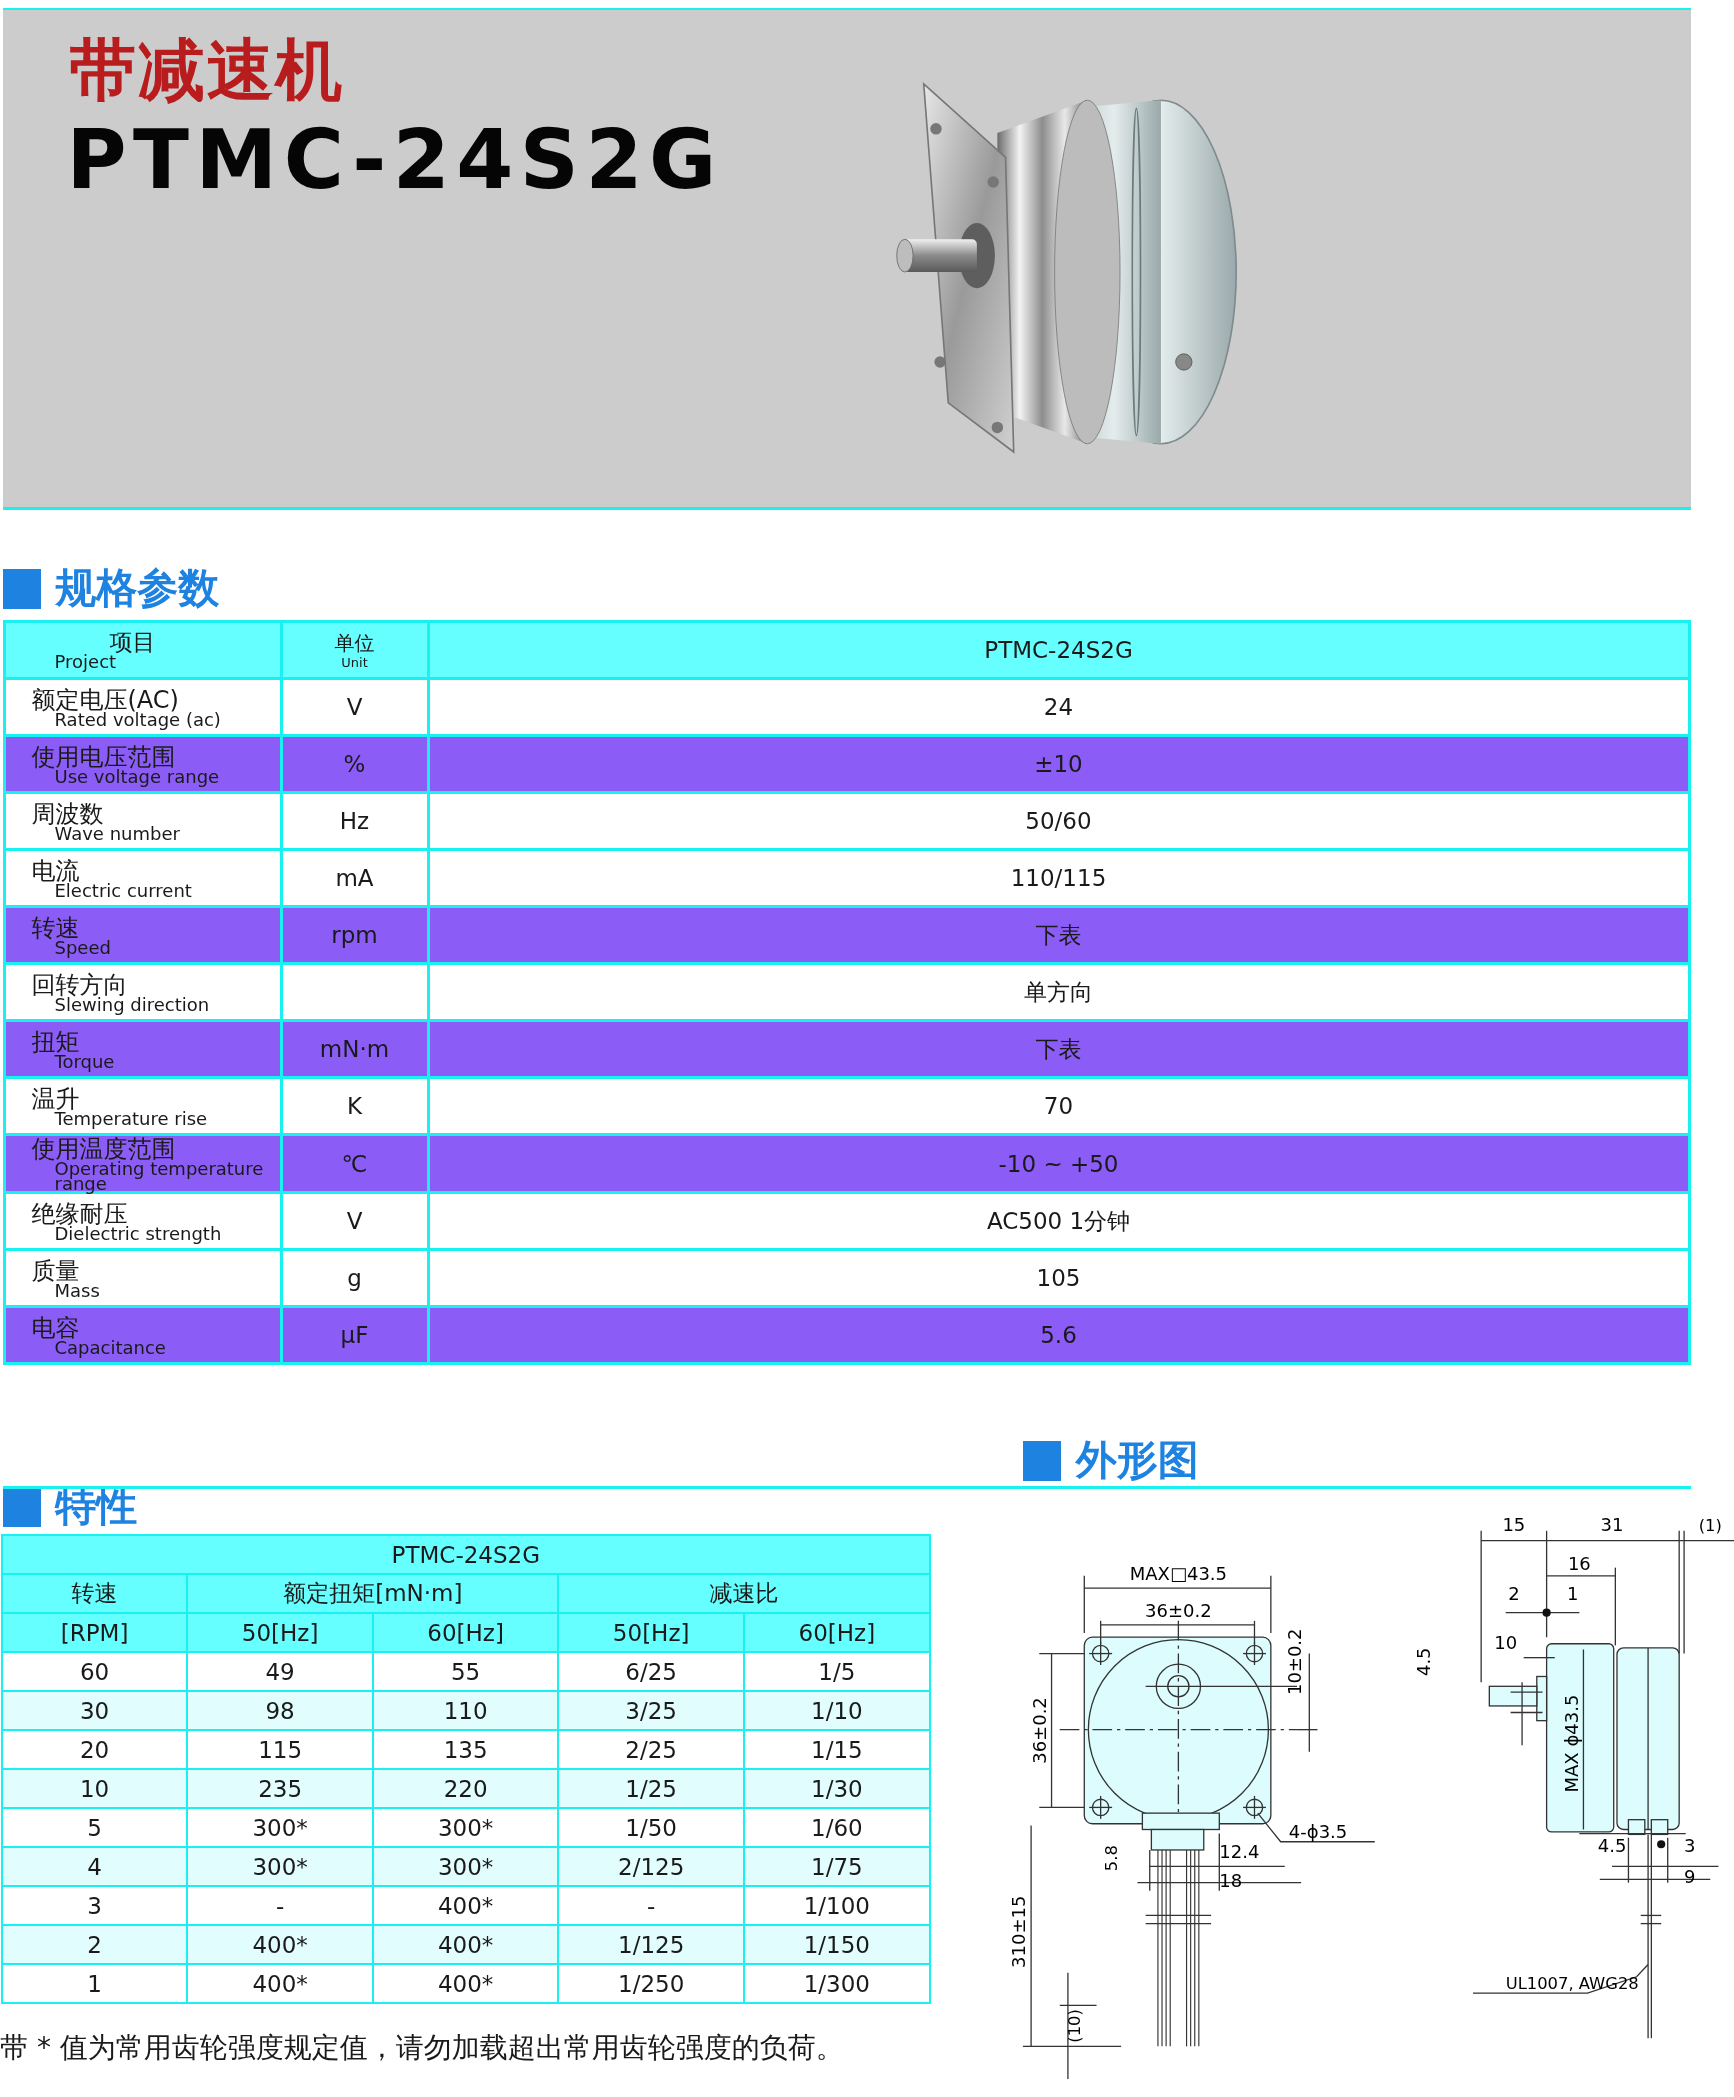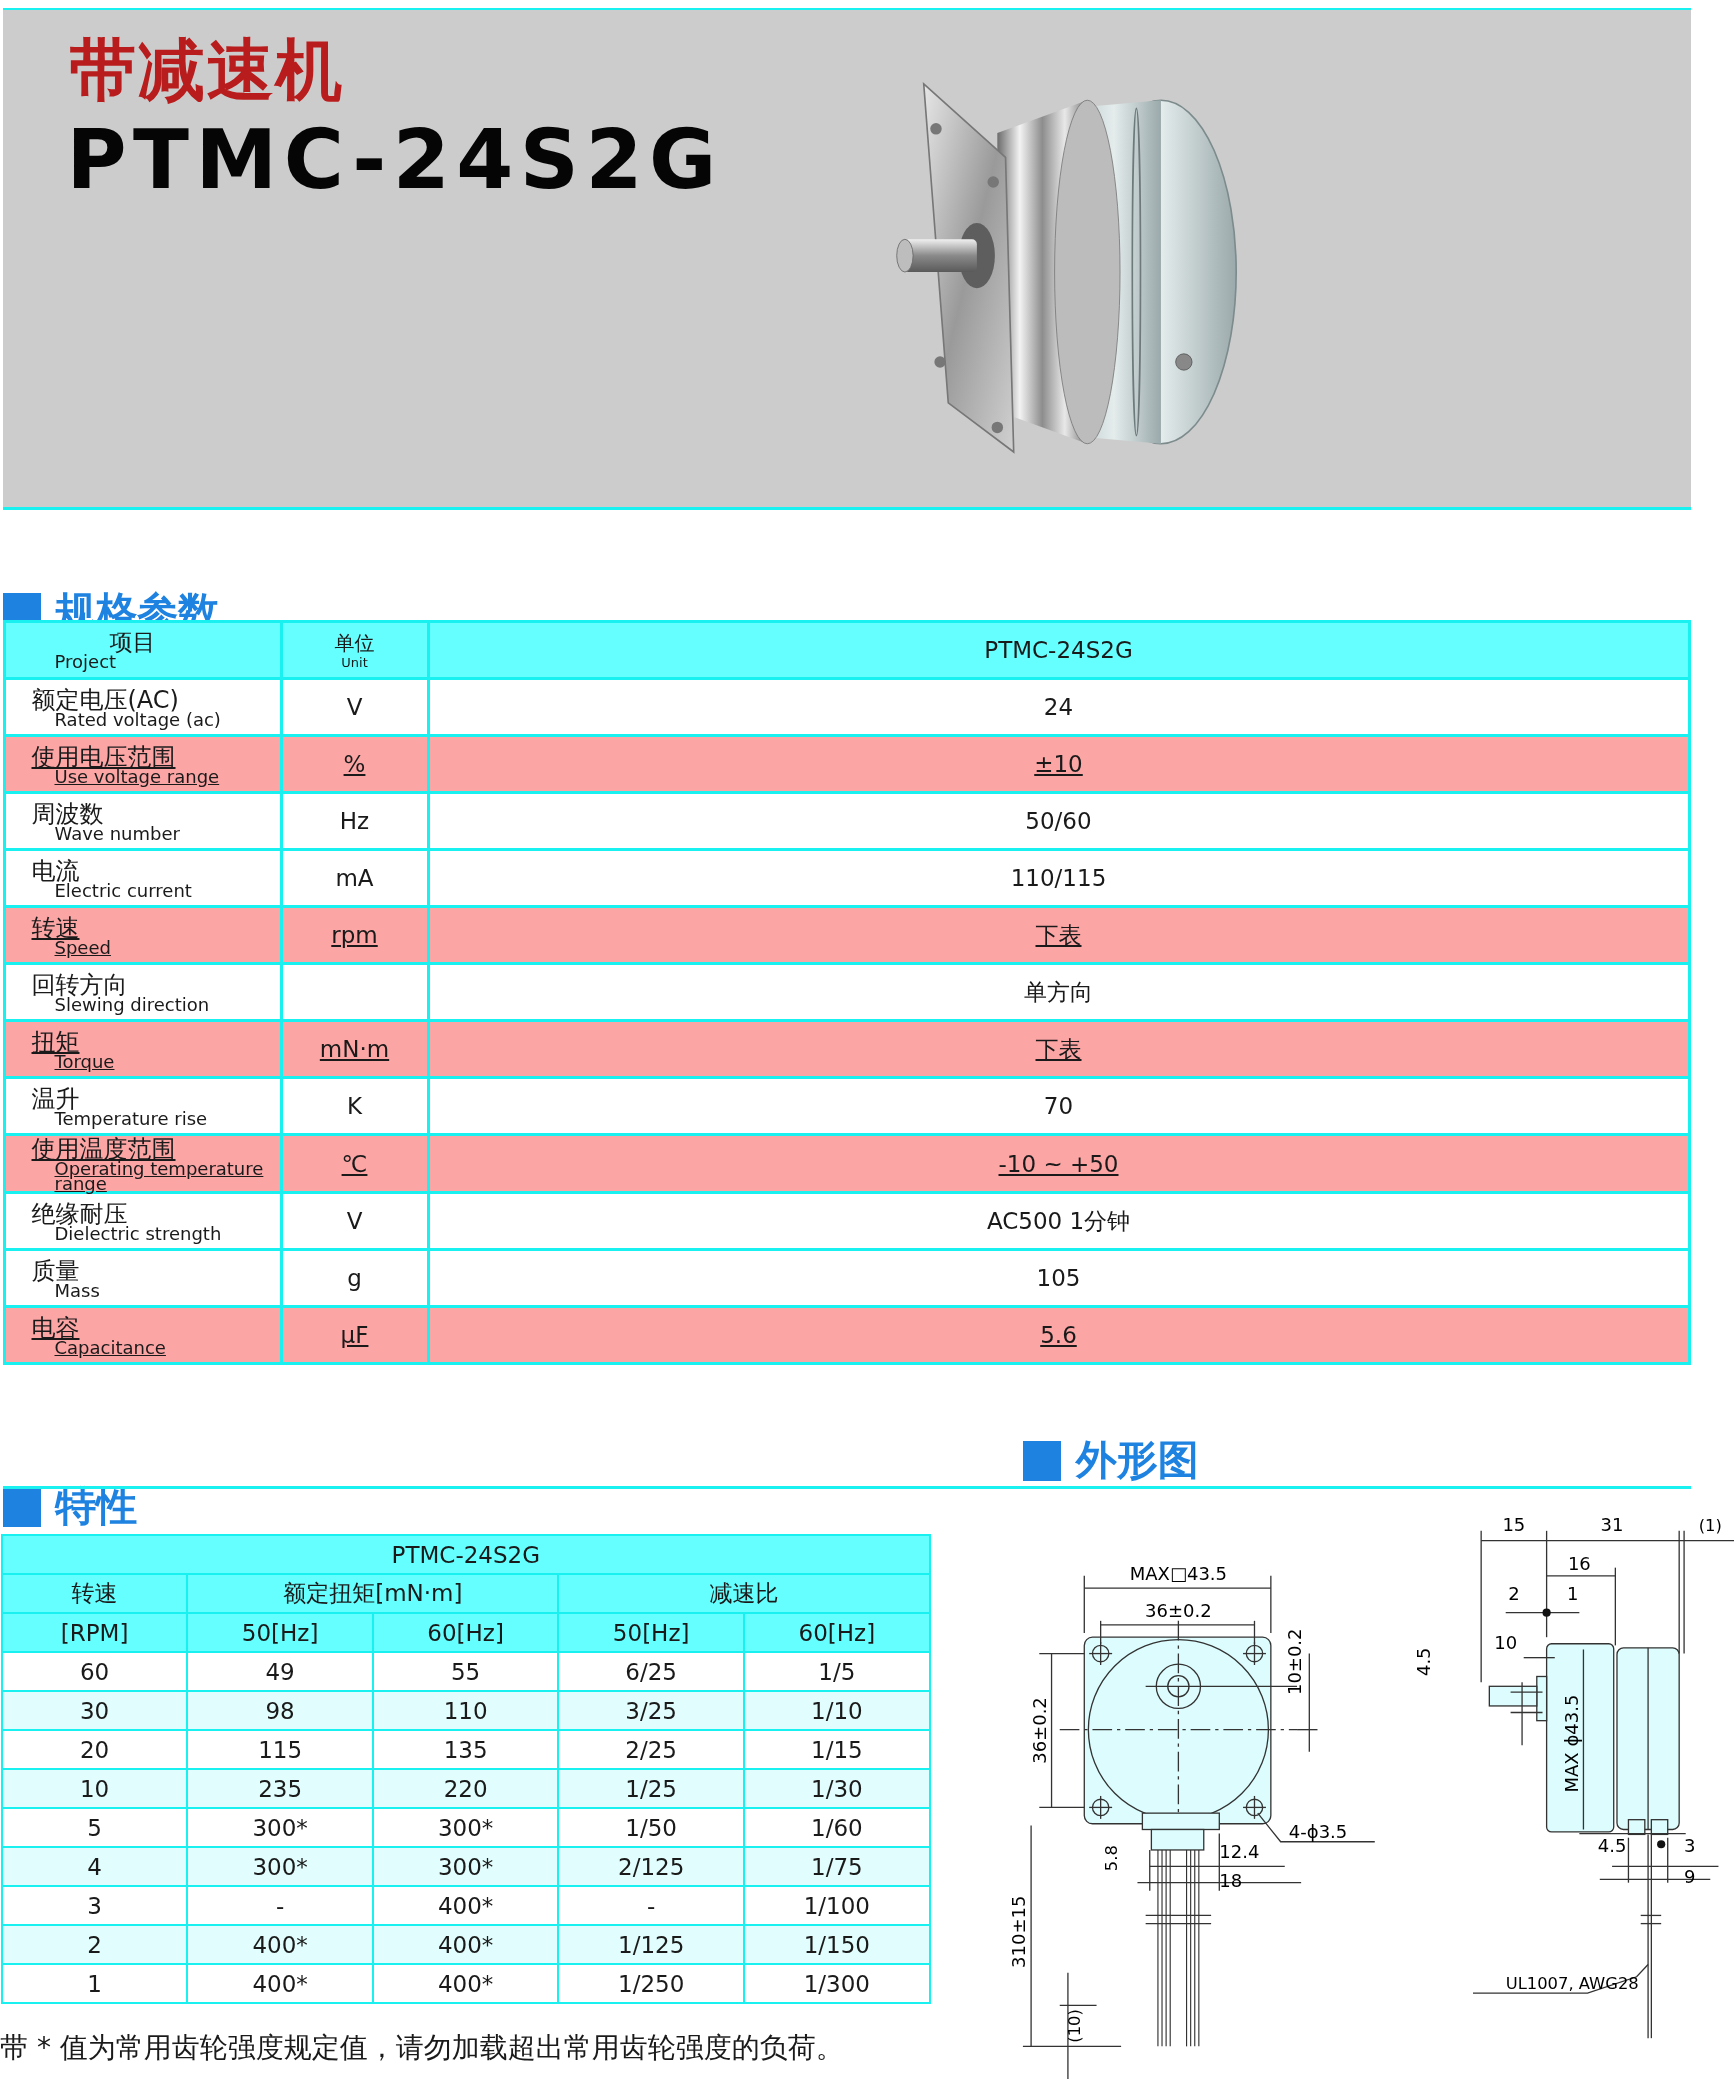--- a/index.html
+++ b/index.html
@@ -29,21 +29,21 @@
   .section-head .sq { width: 38px; height: 40px; background: #1e82e0; margin-right: 14.7px; }
   .section-head .txt { font-size: 41px; font-weight: bold; color: #1e82e0; line-height: 1; font-family: "DejaVu Sans", sans-serif; }
   .rule { position: absolute; height: 3.3px; background: #19f0f0; }
 
   
   table { border-collapse: collapse; table-layout: fixed; }
   .spec {
     position: absolute; left: 2.5px; top: 620px; width: 1688px;
   }
   .spec td { border: 3.3px solid #19f0f0; height: 57px; vertical-align: middle; }
-  .spec tr.alt td { background: #fca5a5; text-decoration: underline; }
+  .spec tr.alt td { background: #8b5cf6; }
   .spec tr.head td { background: #66ffff; }
   .spec .c1 { width: 277px; padding-left: 26px; position: relative; }
   .spec .c2 { width: 147px; text-align: center; font-size: 23px; }
   .spec .c3 { text-align: center; font-size: 23px; }
   .spec .cn { font-size: 24px; line-height: 26px; display: block; }
   .spec .en { font-size: 18px; line-height: 14.7px; display: block; padding-left: 23px; }
   .spec .head-item { display: block; text-align: center; font-size: 23px; line-height: 24.5px; padding-right: 46px; }
   .spec .head-unit-cn { display: block; font-size: 20px; line-height: 24.5px; }
   .spec .head-unit-en { display: block; font-size: 13px; line-height: 13px; }
 
@@ -104,21 +104,21 @@
     <circle cx="60" cy="380" r="7" fill="#777"></circle>
     <circle cx="130" cy="460" r="7" fill="#777"></circle>
     <circle cx="125" cy="160" r="7" fill="#777"></circle>
 
     <ellipse cx="105" cy="250" rx="22" ry="40" fill="#5e5e5e"></ellipse>
     <rect x="15" y="230" width="90" height="40" rx="6" fill="url(#shaft)"></rect>
     <ellipse cx="17" cy="250" rx="10" ry="20" fill="#bdbdbd" stroke="#666"></ellipse>
   </svg>
 </div>
 
-<div class="section-head" style="left:2.5px; top:592px;">
+<div class="section-head" style="left:2.5px; top:568px;">
   <div class="sq"></div>
   <div class="txt">规格参数</div>
 </div>
 
 <table class="spec">
   <tbody>
       <tr class="head">
     <td class="c1">
       <span class="head-item">项目</span>
       <span class="en">Project</span>

